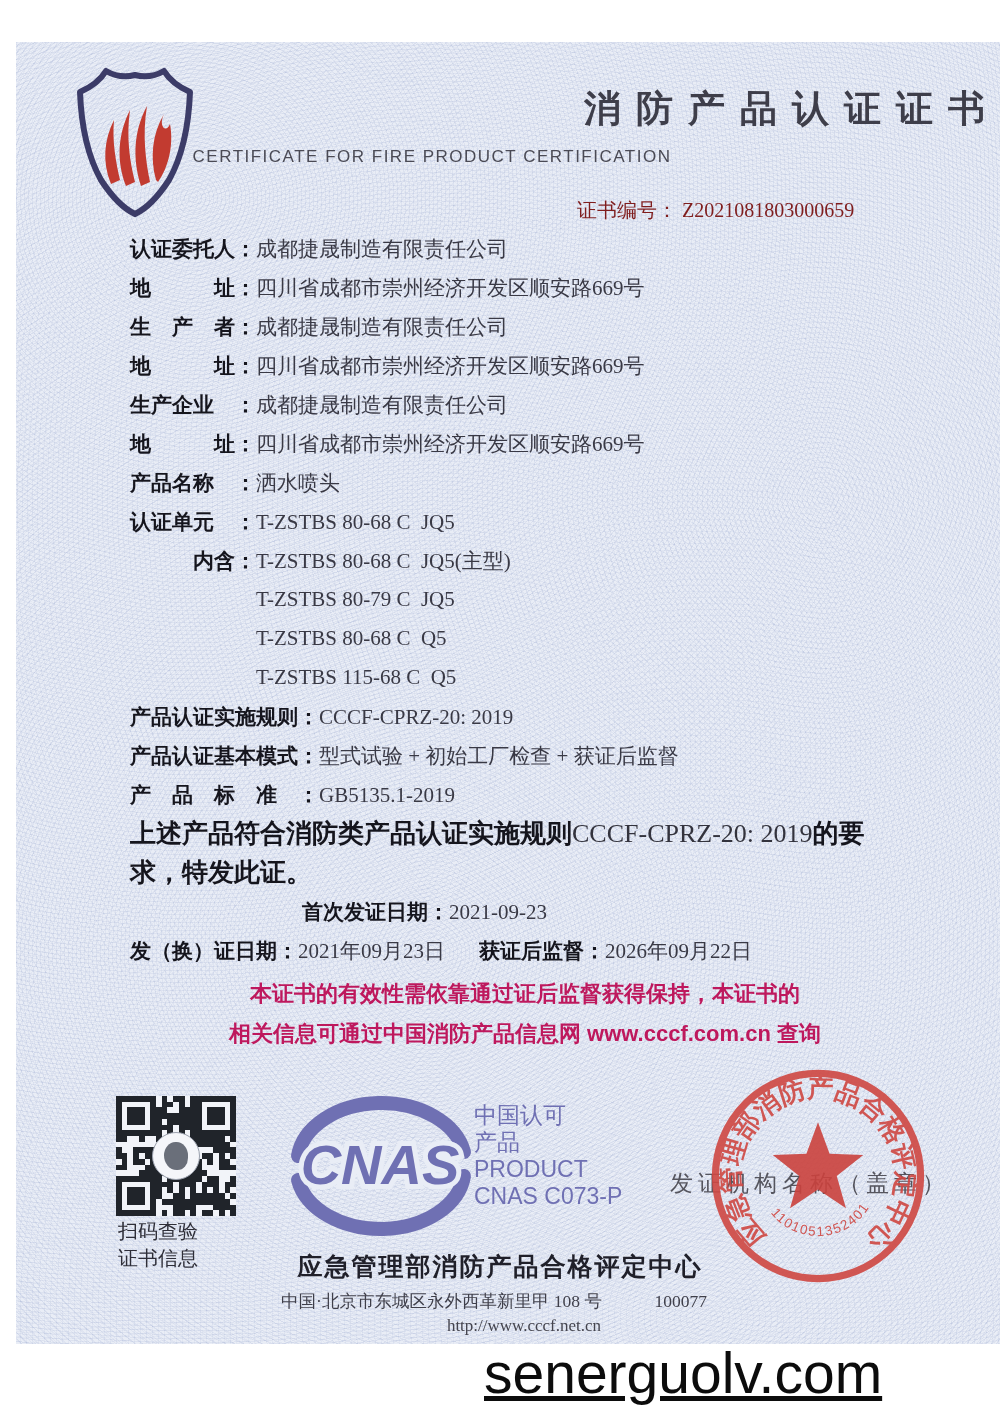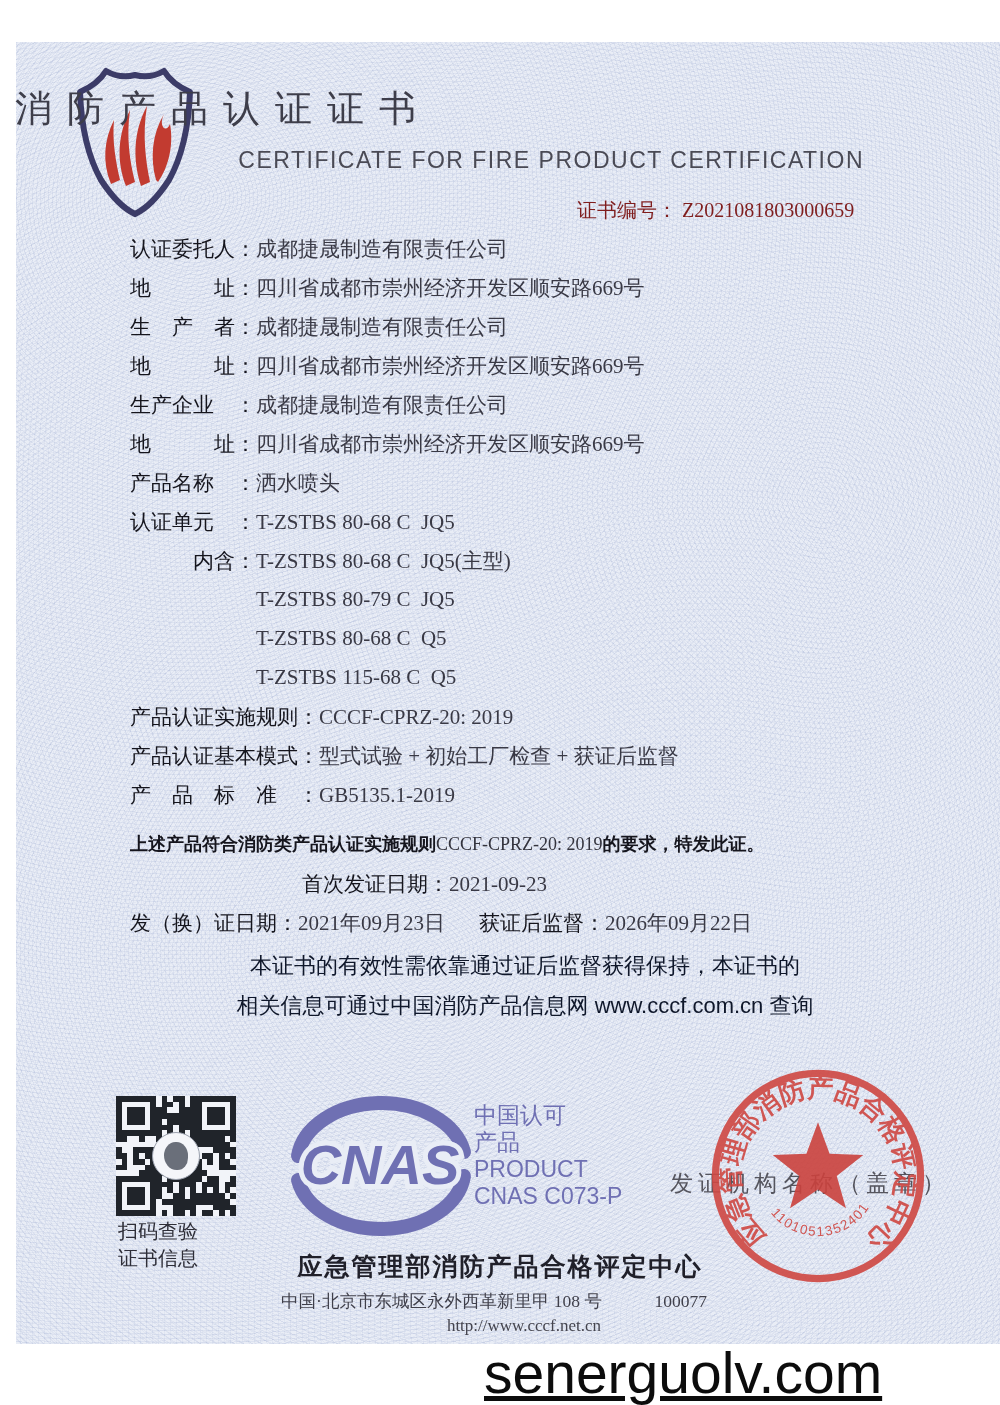--- a/index.html
+++ b/index.html
@@ -7,37 +7,37 @@
         font-family:"Liberation Serif",serif;}
   
   .paper{position:absolute;left:16px;top:42px;width:984px;height:1302px;background:#e9edf6;
     background-image:
       repeating-radial-gradient(circle at 18% 12%, rgba(110,130,185,.10) 0 1px, transparent 1px 4px),
       repeating-radial-gradient(circle at 82% 35%, rgba(110,130,185,.08) 0 1px, transparent 1px 5px),
       repeating-radial-gradient(circle at 42% 70%, rgba(110,130,185,.09) 0 1px, transparent 1px 4px),
       repeating-radial-gradient(circle at 70% 98%, rgba(110,130,185,.07) 0 1px, transparent 1px 6px),
       repeating-radial-gradient(circle at 5% 55%, rgba(110,130,185,.06) 0 1px, transparent 1px 5px);}
   .shield{position:absolute;left:64px;top:62px;width:142px;height:162px;}
-  .title{position:absolute;top:84px;left:0;width:1000px;text-align:left;font-size:37px;font-weight:normal;
+  .title{position:absolute;top:84px;left:0;width:1000px;text-align:right;font-size:37px;font-weight:bold;
          letter-spacing:15px;text-indent:15px;color:#3e3e4a;}
-  .subtitle{position:absolute;top:147px;left:0;width:864px;text-align:right;font-size:23px;
+  .subtitle{position:absolute;top:147px;left:0;width:864px;text-align:center;font-size:17px;
             letter-spacing:1.5px;color:#4a4a55;font-family:"Liberation Sans",sans-serif;}
   .certno{position:absolute;top:197px;left:577px;font-size:20px;color:#7f1d1d;white-space:pre;}
   .fields{position:absolute;left:130px;top:229px;width:800px;}
   .row{display:flex;align-items:baseline;height:39px;font-size:21px;line-height:39px;}
-  .row .lab{font-family:"Liberation Sans",sans-serif;font-weight:normal;color:#15151d;white-space:pre;}
+  .row .lab{font-family:"Liberation Sans",sans-serif;font-weight:bold;color:#15151d;white-space:pre;}
   .row .val{font-family:"Liberation Serif",serif;color:#393945;white-space:pre;}
   .row.cont .val{padding-left:126px;}
-  .statement{width:778px;font-size:18px;line-height:39px;margin-top:11px;}
+  .statement{width:778px;font-size:26px;line-height:39px;margin-top:0;}
   .statement .b{font-family:"Liberation Sans",sans-serif;font-weight:bold;color:#15151d;}
   .statement .m{font-family:"Liberation Serif",serif;color:#33333d;}
   .row.firstissue{padding-left:172px;}
   .row .gap{display:inline-block;width:34px;}
-  .notice{width:790px;text-align:center;font-size:22px;line-height:40px;color:#0f172a;
-          font-family:"Liberation Sans",sans-serif;margin-top:4px;}
+  .notice{width:790px;text-align:center;font-size:22px;line-height:40px;color:#be185d;
+          font-family:"Liberation Sans",sans-serif;margin-top:4px;font-weight:bold;}
   
   .qr{position:absolute;left:116px;top:1096px;width:120px;height:120px;display:grid;
       grid-template-columns:repeat(21,1fr);grid-template-rows:repeat(21,1fr);background:#f2f4f9;}
   .qr .c{background:transparent;}
   .qr .c.on{background:#20242a;}
   .qr-center{position:absolute;left:152px;top:1132px;width:48px;height:48px;border-radius:50%;
              background:#f5f6fa;border:1px solid #9aa0ad;box-sizing:border-box;}
   .qr-center .blob{position:absolute;left:11px;top:9px;width:24px;height:28px;border-radius:50% 50% 45% 55%;
              background:#6a6f7a;}
   .qr-caption{position:absolute;left:118px;top:1218px;font-size:20px;line-height:27px;color:#2e2e38;}

